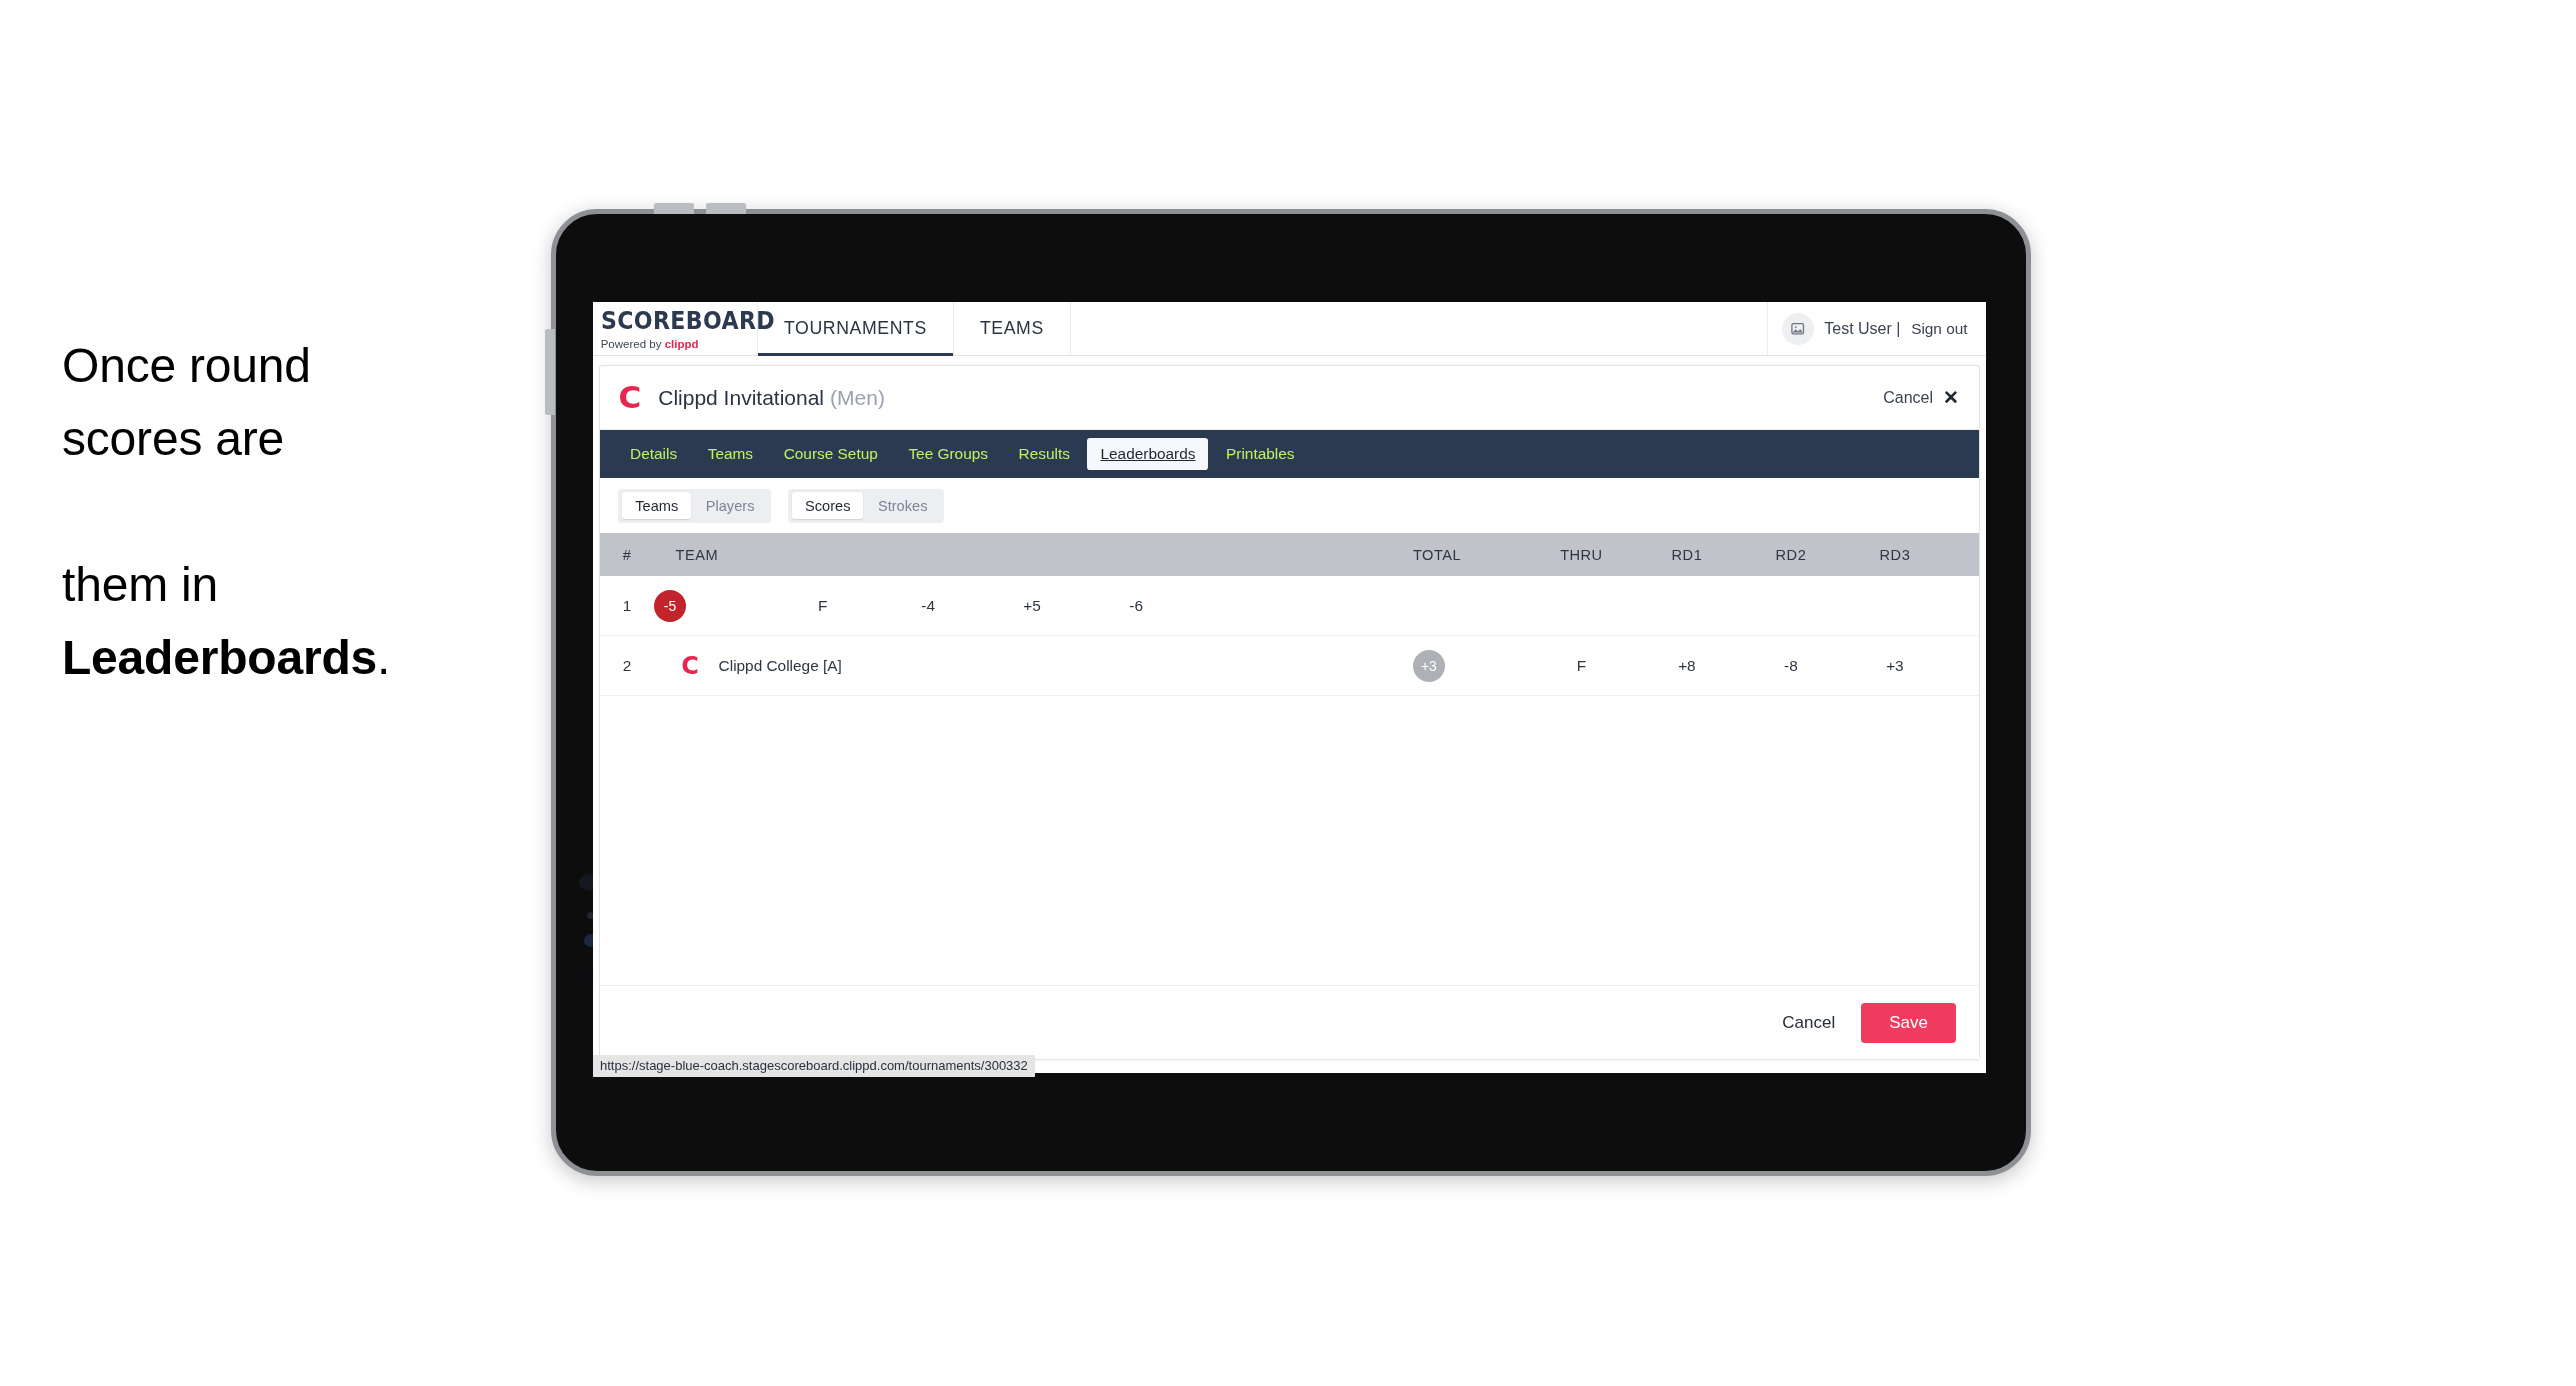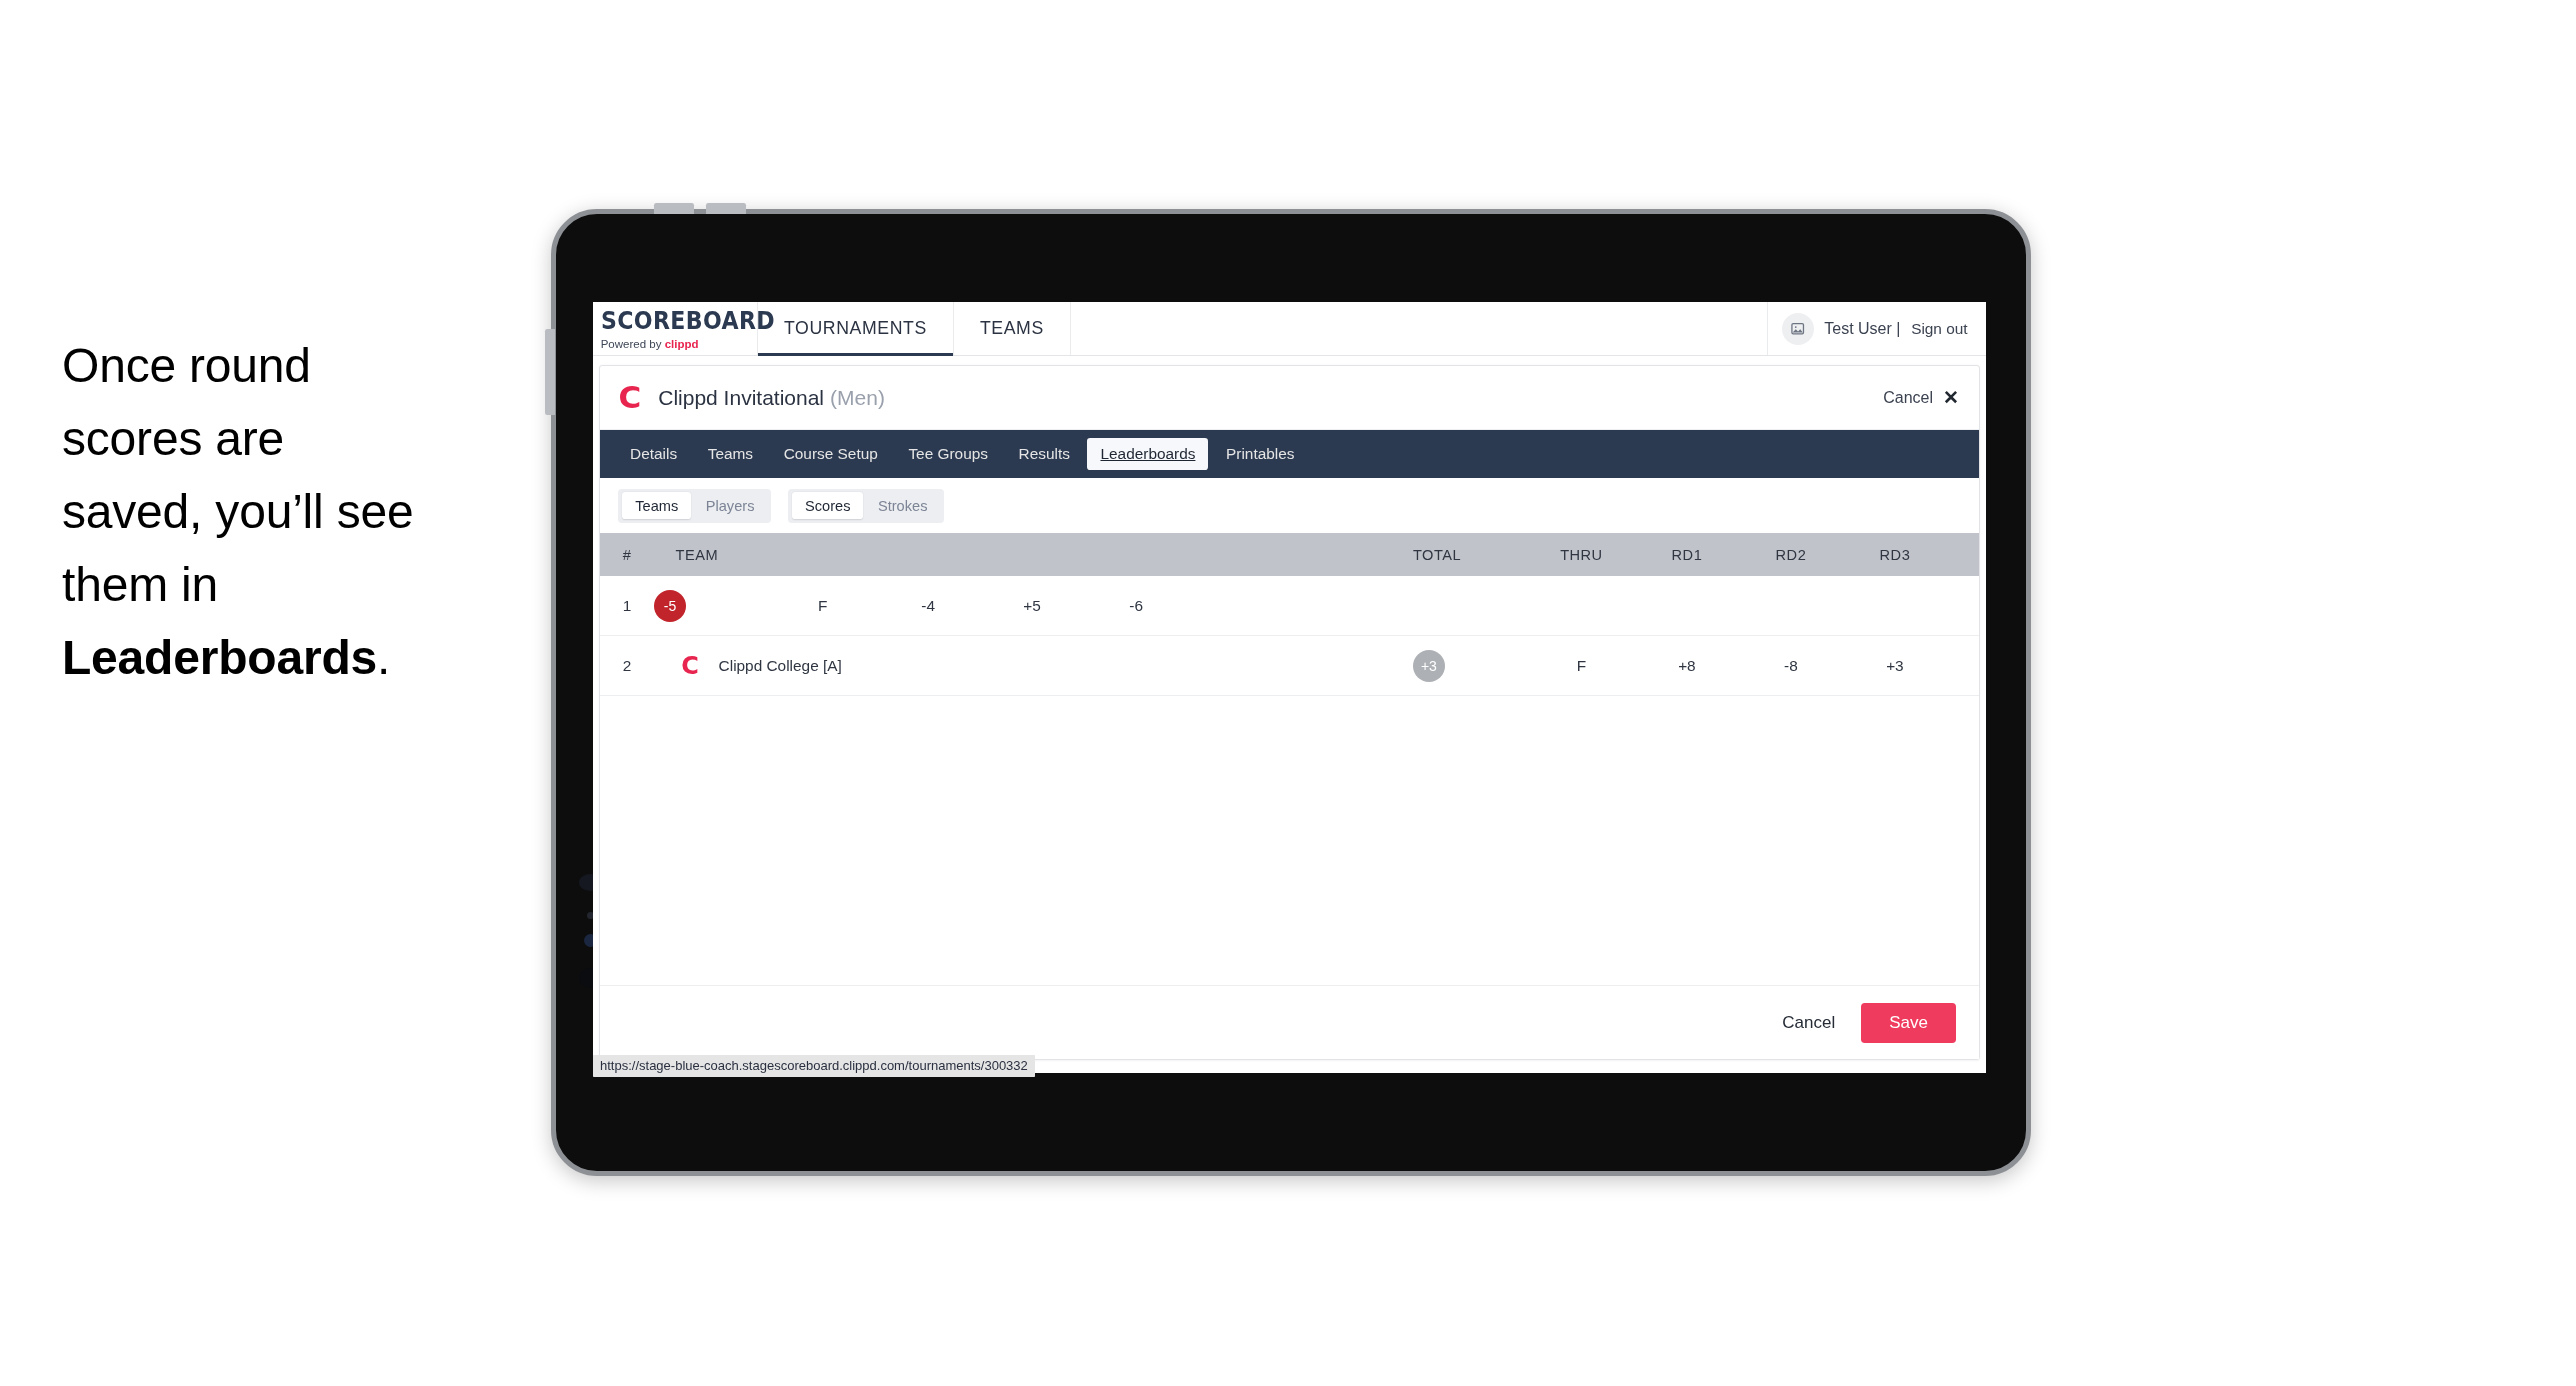--- a/index.html
+++ b/index.html
@@ -165,21 +165,21 @@
   
   .sectiontabs {
     height: 48px;
     background: #2c3a51;
     display: flex; align-items: center;
     padding: 0 17px;
     gap: 4.6px;
   }
   .stab {
     font-size: 15.4px;
-    color: #e5e5e5;
+    color: #bef264;
     padding: 7px 13px;
     border-radius: 3.1px;
     cursor: pointer;
     white-space: nowrap;
   }
   .stab.active {
     background: #f6f8fb;
     color: #1f2633;
     text-decoration: underline;
     font-weight: normal;
@@ -303,21 +303,21 @@
   }
 </style>
 </head>
 <body>
 
 <div class="page">
 
   <div class="annotation">
     <span>Once round</span><br>
     <span>scores are</span><br>
-    <span>saved, you’ll see</span><br>
+    <br>
     <span>them in </span><br>
     <span class="bold">Leaderboards</span><span>.</span>
   </div>
 
   <div class="device">
     <div class="btn-vol v1"></div>
     <div class="btn-vol v2"></div>
     <div class="btn-power"></div>
     <div class="cam-dot cam-a"></div>
     <div class="cam-dot cam-b"></div>

